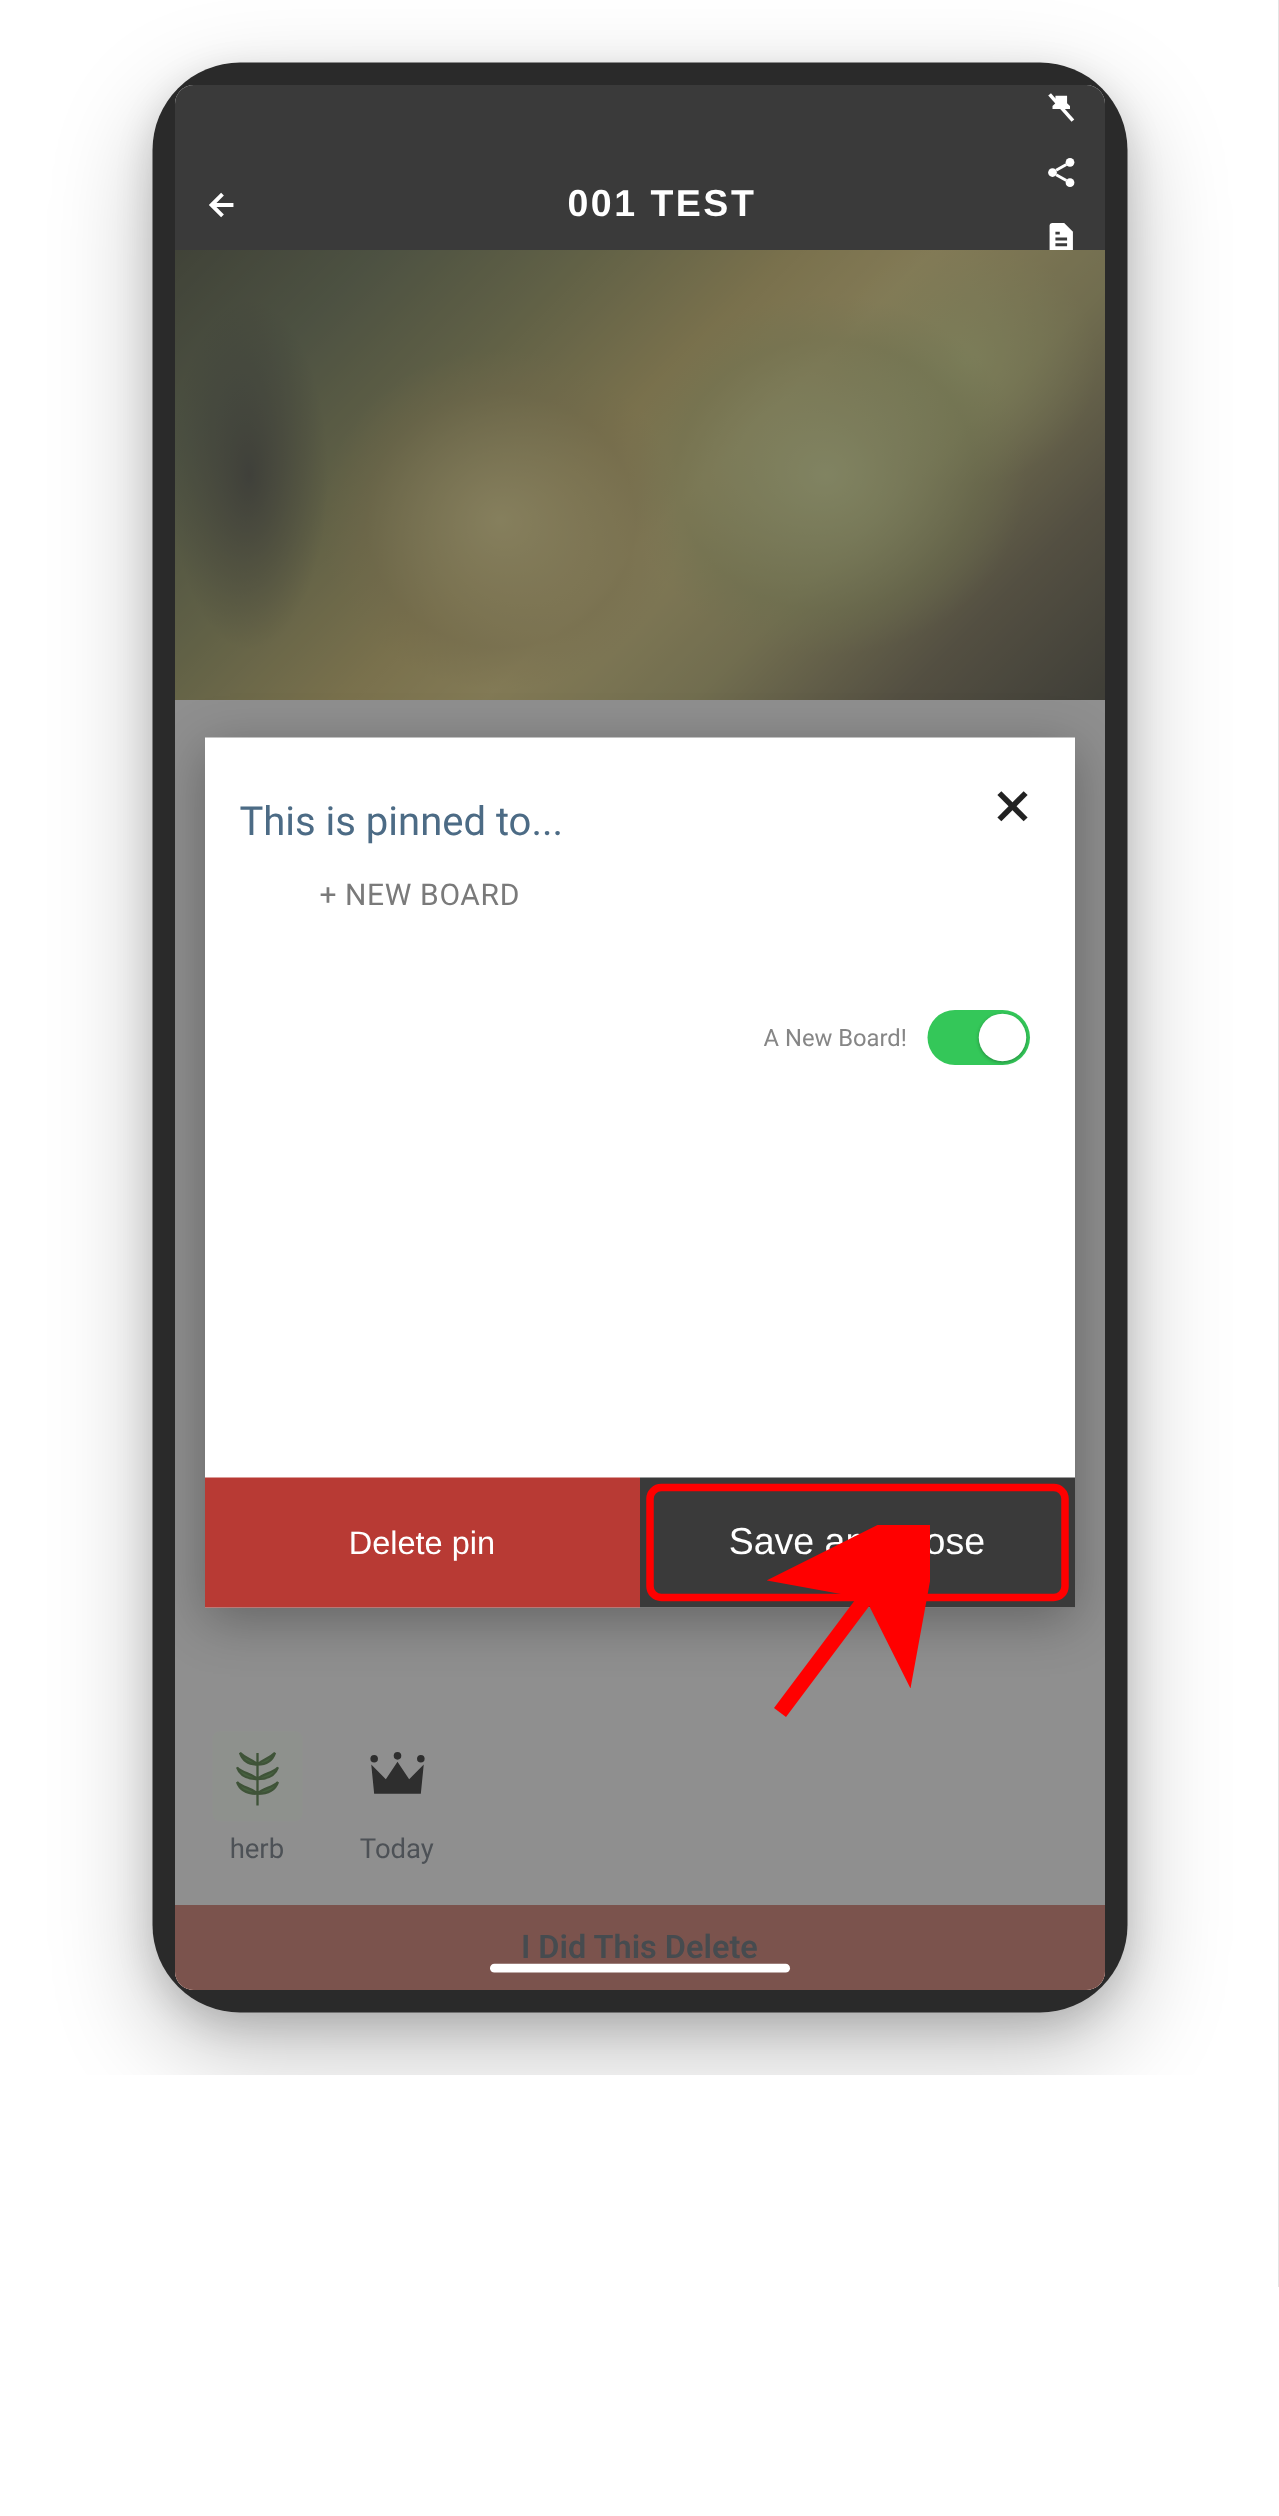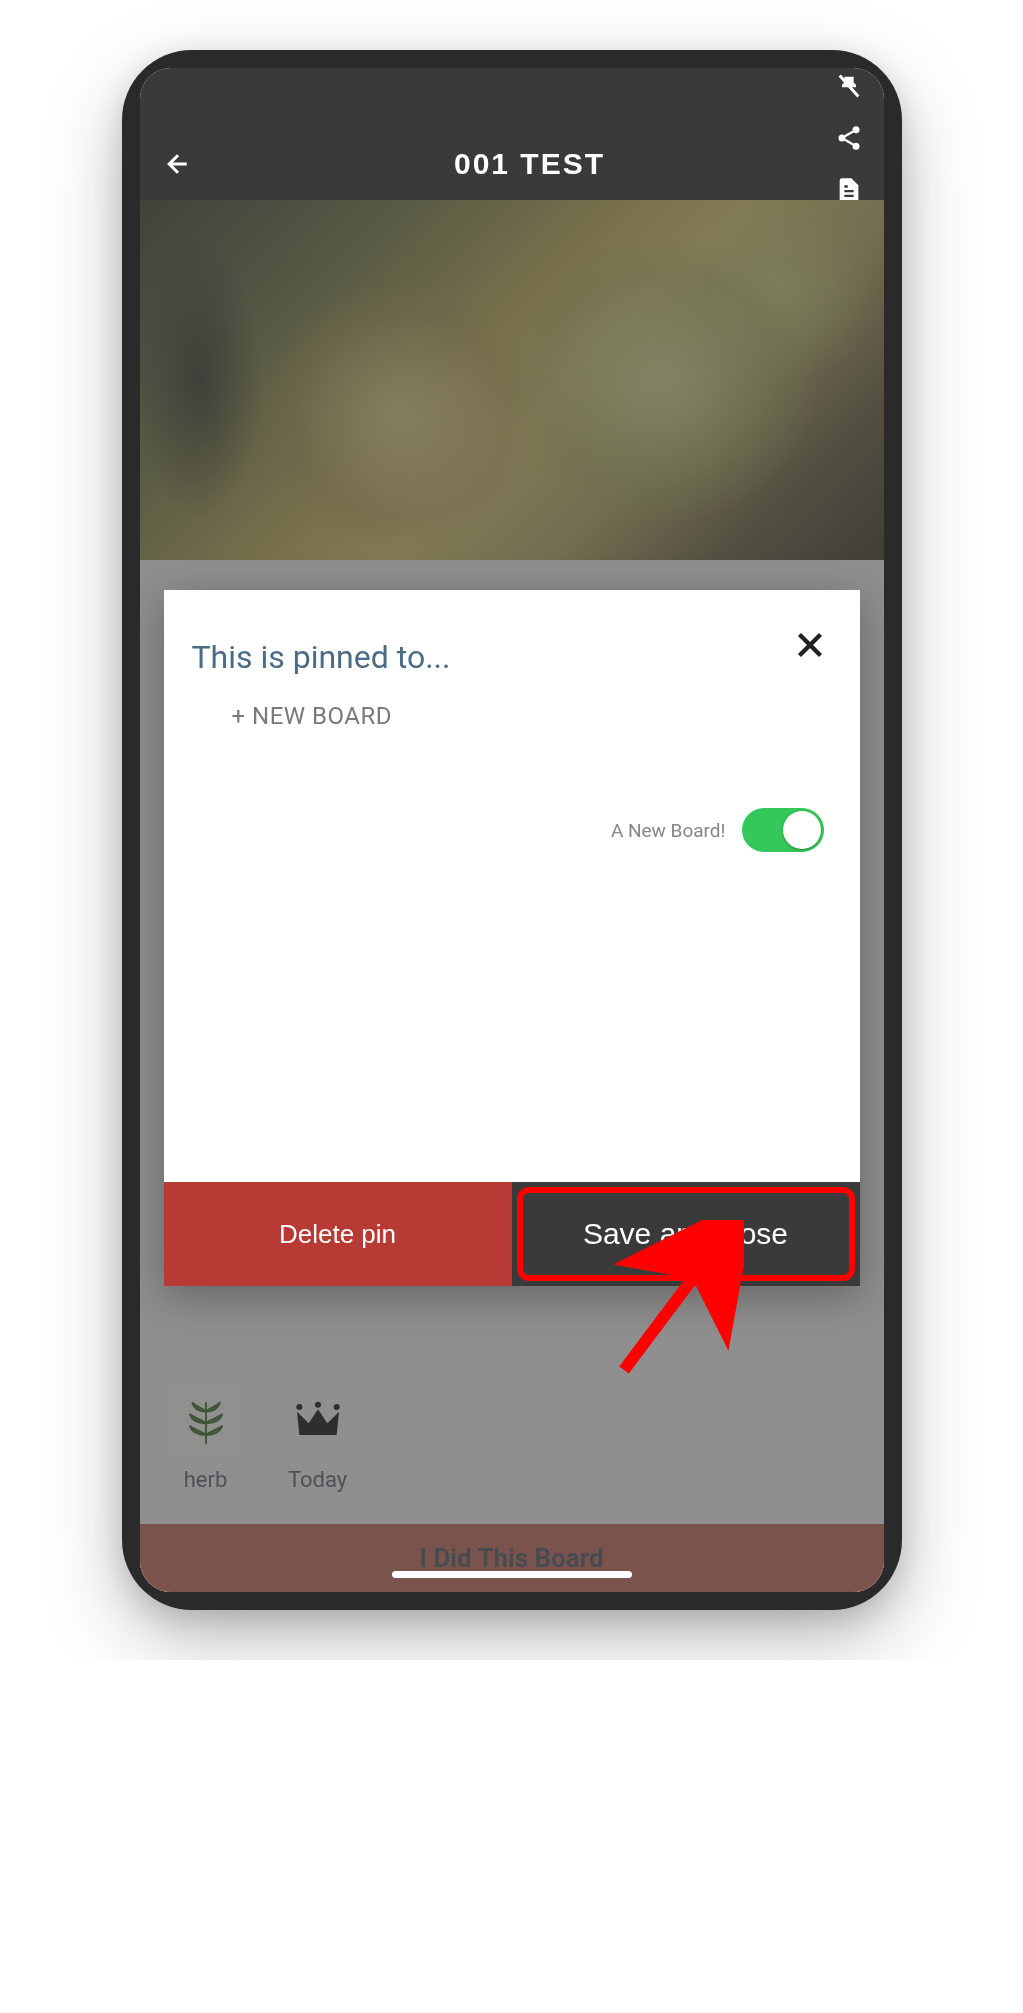--- a/index.html
+++ b/index.html
@@ -16,21 +16,21 @@
     background: #2a2a2a;
     border-radius: 70px;
     padding: 18px;
     box-shadow: 0 30px 80px rgba(0,0,0,0.25), 0 10px 30px rgba(0,0,0,0.15);
     position: relative;
   }
   .phone-inner {
     width: 100%;
     height: 100%;
     background: #ffffff;
-    border-radius: 31px;
+    border-radius: 15px;
     overflow: hidden;
     position: relative;
   }
   .status-bar { height: 60px; background: #3a3a3a; }
   .app-header {
     height: 72px;
     background: #3a3a3a;
     display: flex;
     align-items: center;
     padding: 0 18px;
@@ -113,21 +113,21 @@
     z-index: 10;
     display:flex; flex-direction:column;
   }
   .modal-header {
     display:flex; align-items:center; justify-content:space-between;
     padding: 24px 28px 8px 28px;
   }
   .modal-title { font-size: 32px; color: #4c6b85; font-weight: 400; margin-top: 24px; }
   .modal-close { width:44px; height:44px; display:flex; align-items:center; justify-content:center; color:#222; }
   .new-board-btn {
-    padding: 18px 0 18px 68px;
+    padding: 18px 0 18px 92px;
     font-size: 24px;
     color: #7a7a7a;
     letter-spacing: 0.5px;
   }
   .board-row {
     display:flex; align-items:center; justify-content:flex-end;
     gap: 16px;
     padding: 60px 36px 20px 36px;
   }
   .board-name { font-size: 19px; color: #868686; }
@@ -241,21 +241,21 @@
               <svg width="56" height="40" viewBox="0 0 24 16" fill="#000">
                   <circle cx="4" cy="2" r="1.3"></circle>
                   <circle cx="12" cy="1" r="1.3"></circle>
                   <circle cx="20" cy="2" r="1.3"></circle>
                   <path d="M3 4 L8 9 L12 3 L16 9 L21 4 L20 14 L4 14 Z"></path>
                 </svg>
             </div>
             <div class="tag-label">Today</div>
           </div>
         </div>
-        <div class="action-bar">I Did This Board</div>
+        <div class="action-bar">I Did This Delete</div>
       </div>
 
       <div class="dimmer"></div>
 
       <div class="modal">
         <div class="modal-header">
           <div class="modal-title">This is pinned to...</div>
           <div class="modal-close">
             <svg width="36" height="36" viewBox="0 0 24 24" stroke="currentColor" stroke-width="3">
                 <line x1="5" y1="5" x2="19" y2="19"></line>

